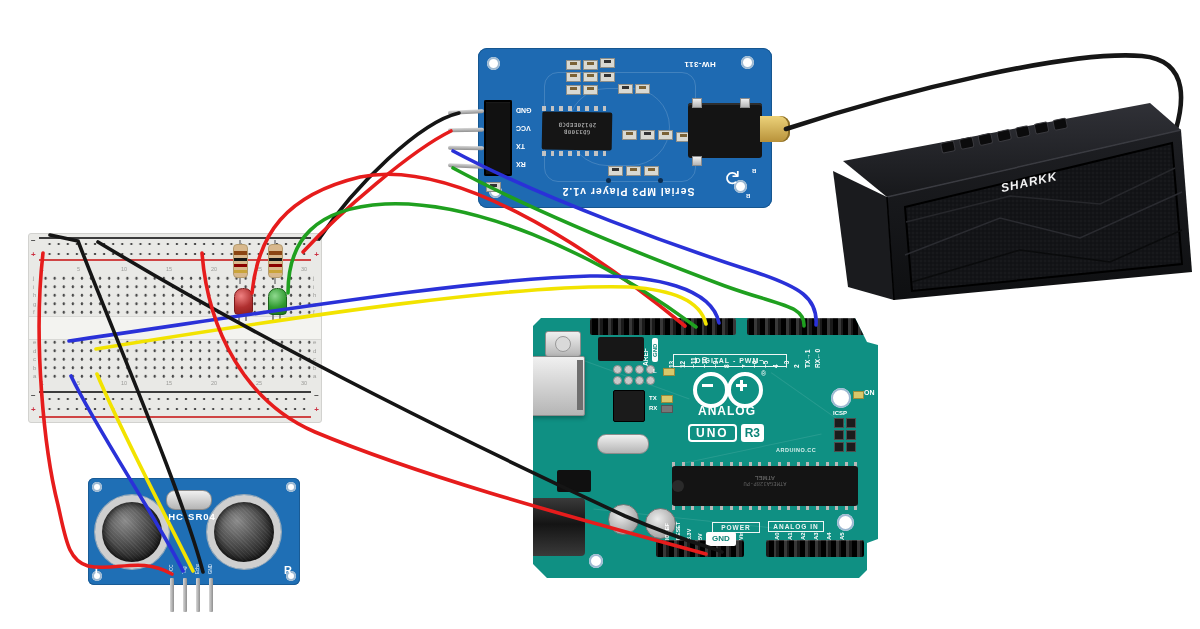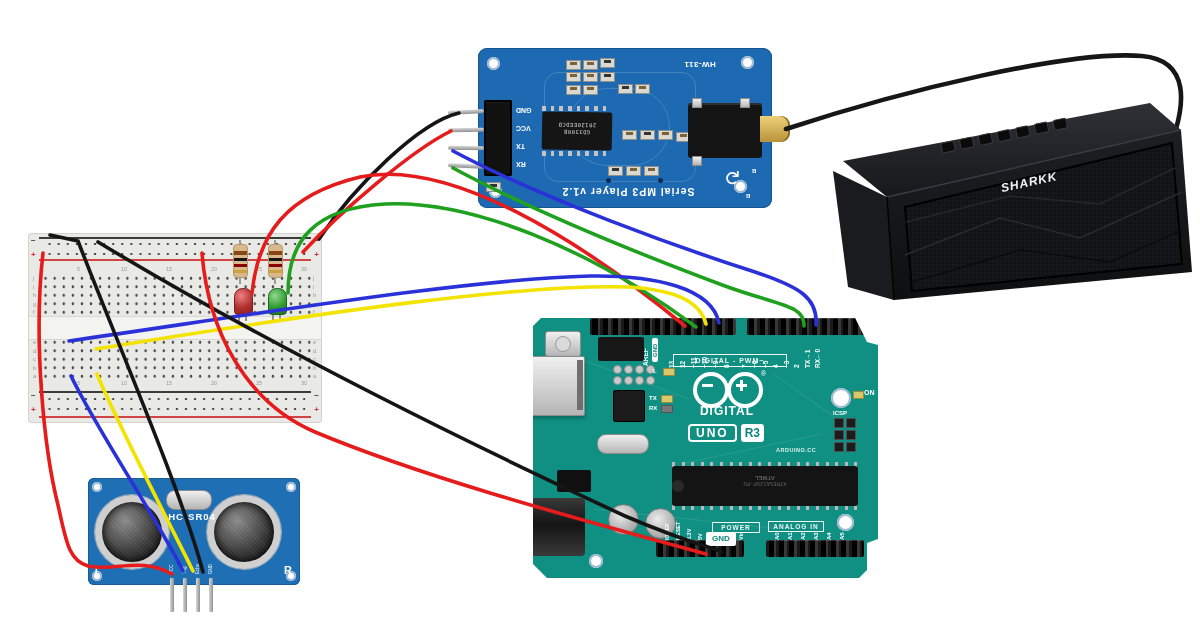--- a/index.html
+++ b/index.html
@@ -304,21 +304,21 @@
     <div class="abs" style="left:128px;top:87px;width:10px;height:6px;background:#777;border:1px solid #555;"></div>
     <div class="abs" style="left:120px;top:50px;font:bold 6px 'Liberation Sans',sans-serif;color:#fff;">L</div>
     <div class="abs" style="left:130px;top:50px;width:10px;height:6px;background:#d8c86a;border:1px solid #9a8c3c;"></div>
 
     <div class="abs logo-circle" style="left:160px;top:54px;"></div>
     <div class="abs logo-circle" style="left:194px;top:54px;"></div>
     <div class="abs" style="left:169px;top:66px;width:11px;height:3px;background:#fff;"></div>
     <div class="abs" style="left:203px;top:66px;width:11px;height:3px;background:#fff;"></div>
     <div class="abs" style="left:207px;top:62px;width:3px;height:11px;background:#fff;"></div>
     <div class="abs" style="left:228px;top:52px;font:7px 'Liberation Sans',sans-serif;color:#fff;">®</div>
-    <div class="abs" style="left:156px;top:86px;width:76px;text-align:center;font:bold 12px 'Liberation Sans',sans-serif;letter-spacing:1px;color:#fff;">DIGITAL</div>
+    <div class="abs" style="left:156px;top:86px;width:76px;text-align:center;font:bold 12px 'Liberation Sans',sans-serif;letter-spacing:1px;color:#fff;">ANALOG</div>
     <div class="abs" style="left:155px;top:106px;display:flex;gap:4px;align-items:center;">
       <span style="border:2px solid #fff;border-radius:4px;padding:0 6px;font:bold 12px 'Liberation Sans',sans-serif;letter-spacing:2px;color:#fff;">UNO</span>
       <span style="background:#fff;border-radius:3px;padding:2px 4px;font:bold 12px 'Liberation Sans',sans-serif;color:#0d8478;">R3</span>
     </div>
 
     <div class="abs silver" style="left:64px;top:116px;width:50px;height:18px;border-radius:9px;"></div>
     <div class="abs dippins" style="left:139px;top:144px;width:186px;"></div>
     <div class="abs dippins" style="left:139px;top:187px;width:186px;"></div>
     <div class="abs" style="left:139px;top:148px;width:186px;height:40px;background:#141414;border-radius:3px;color:#5f5f5f;text-align:center;">
       <div style="font:bold 6px 'Liberation Sans',sans-serif;margin-top:9px;transform:rotate(180deg);">ATMEL</div>

